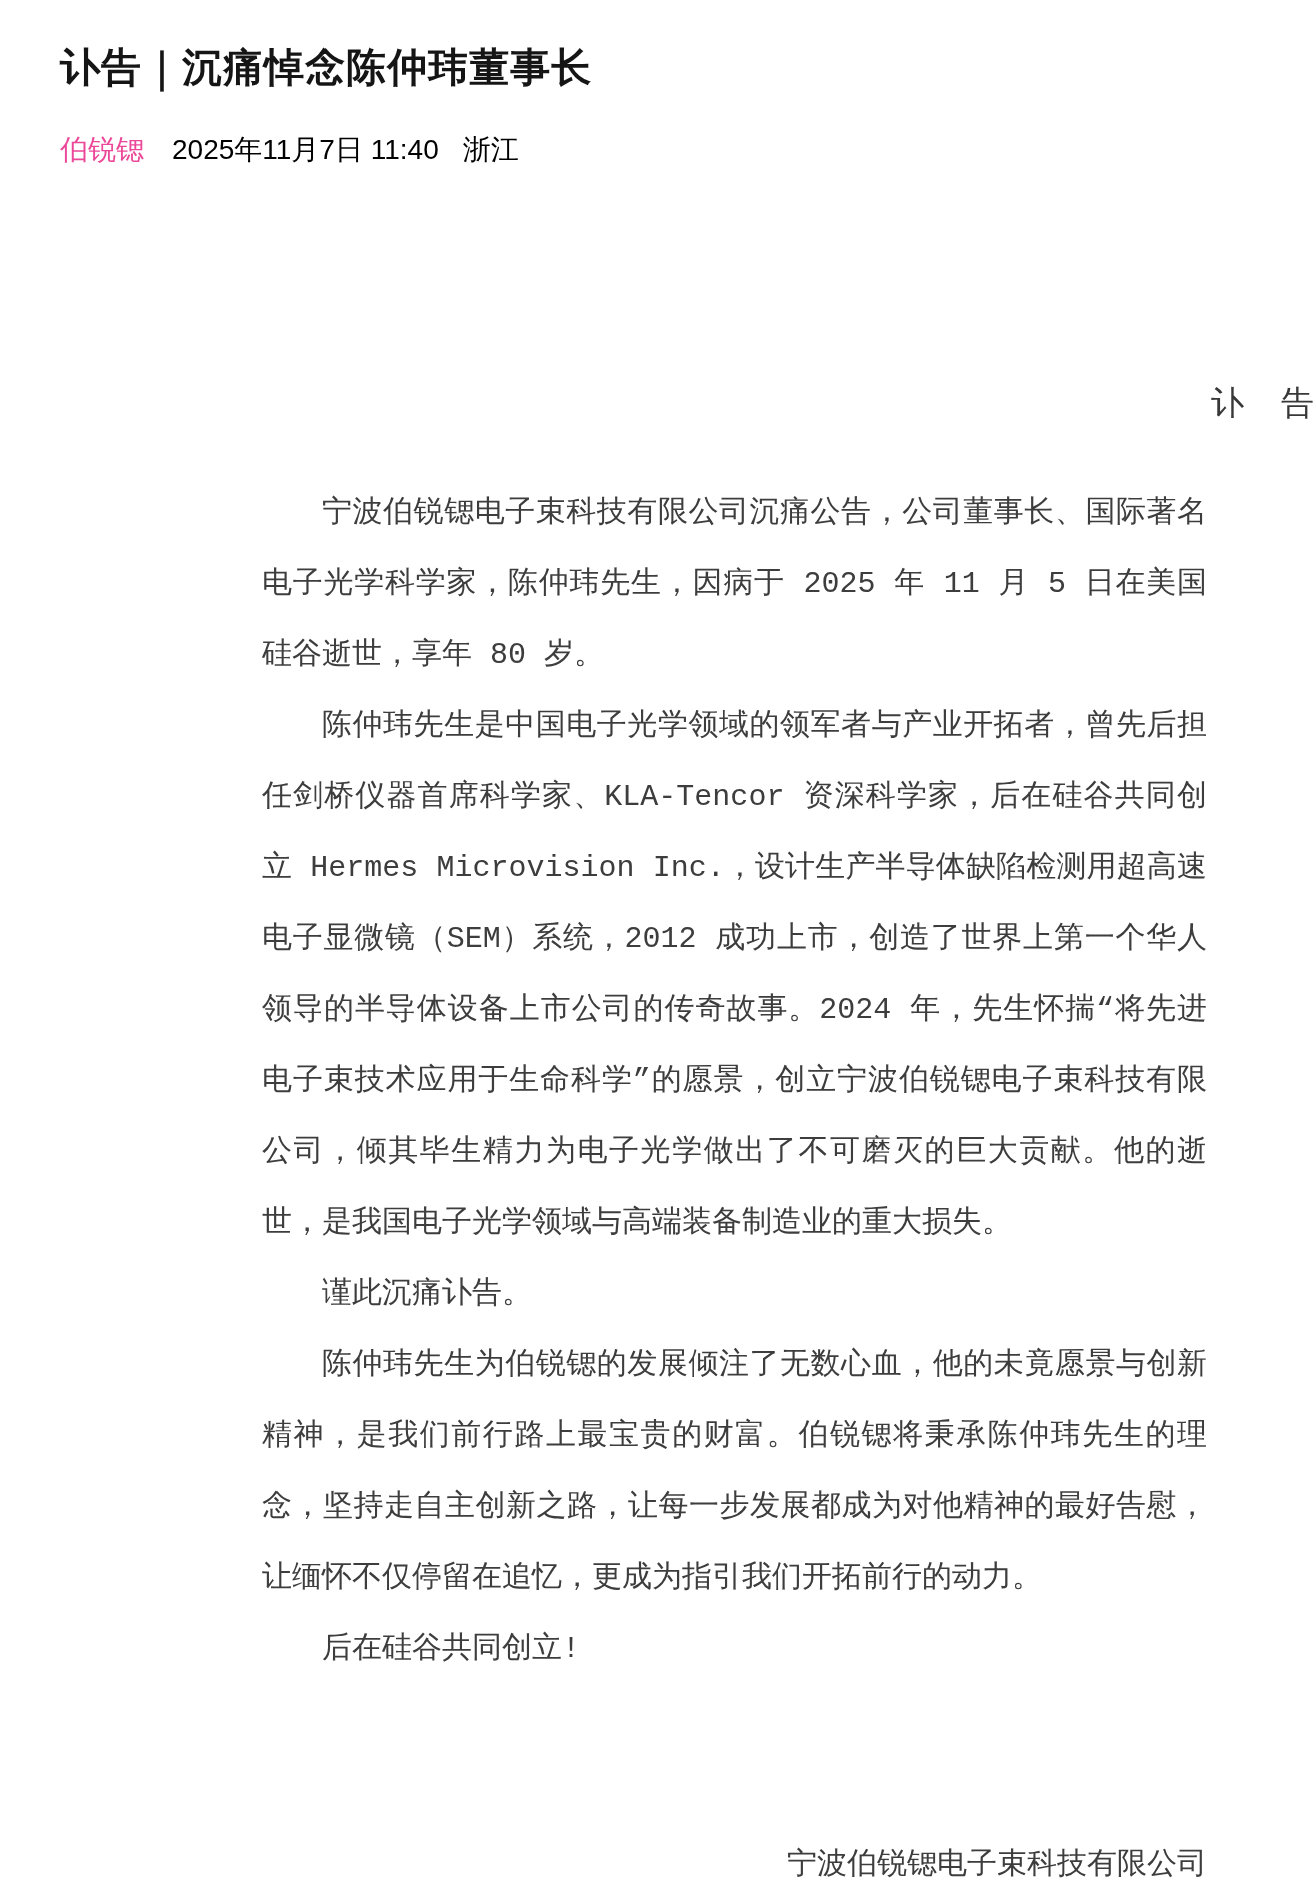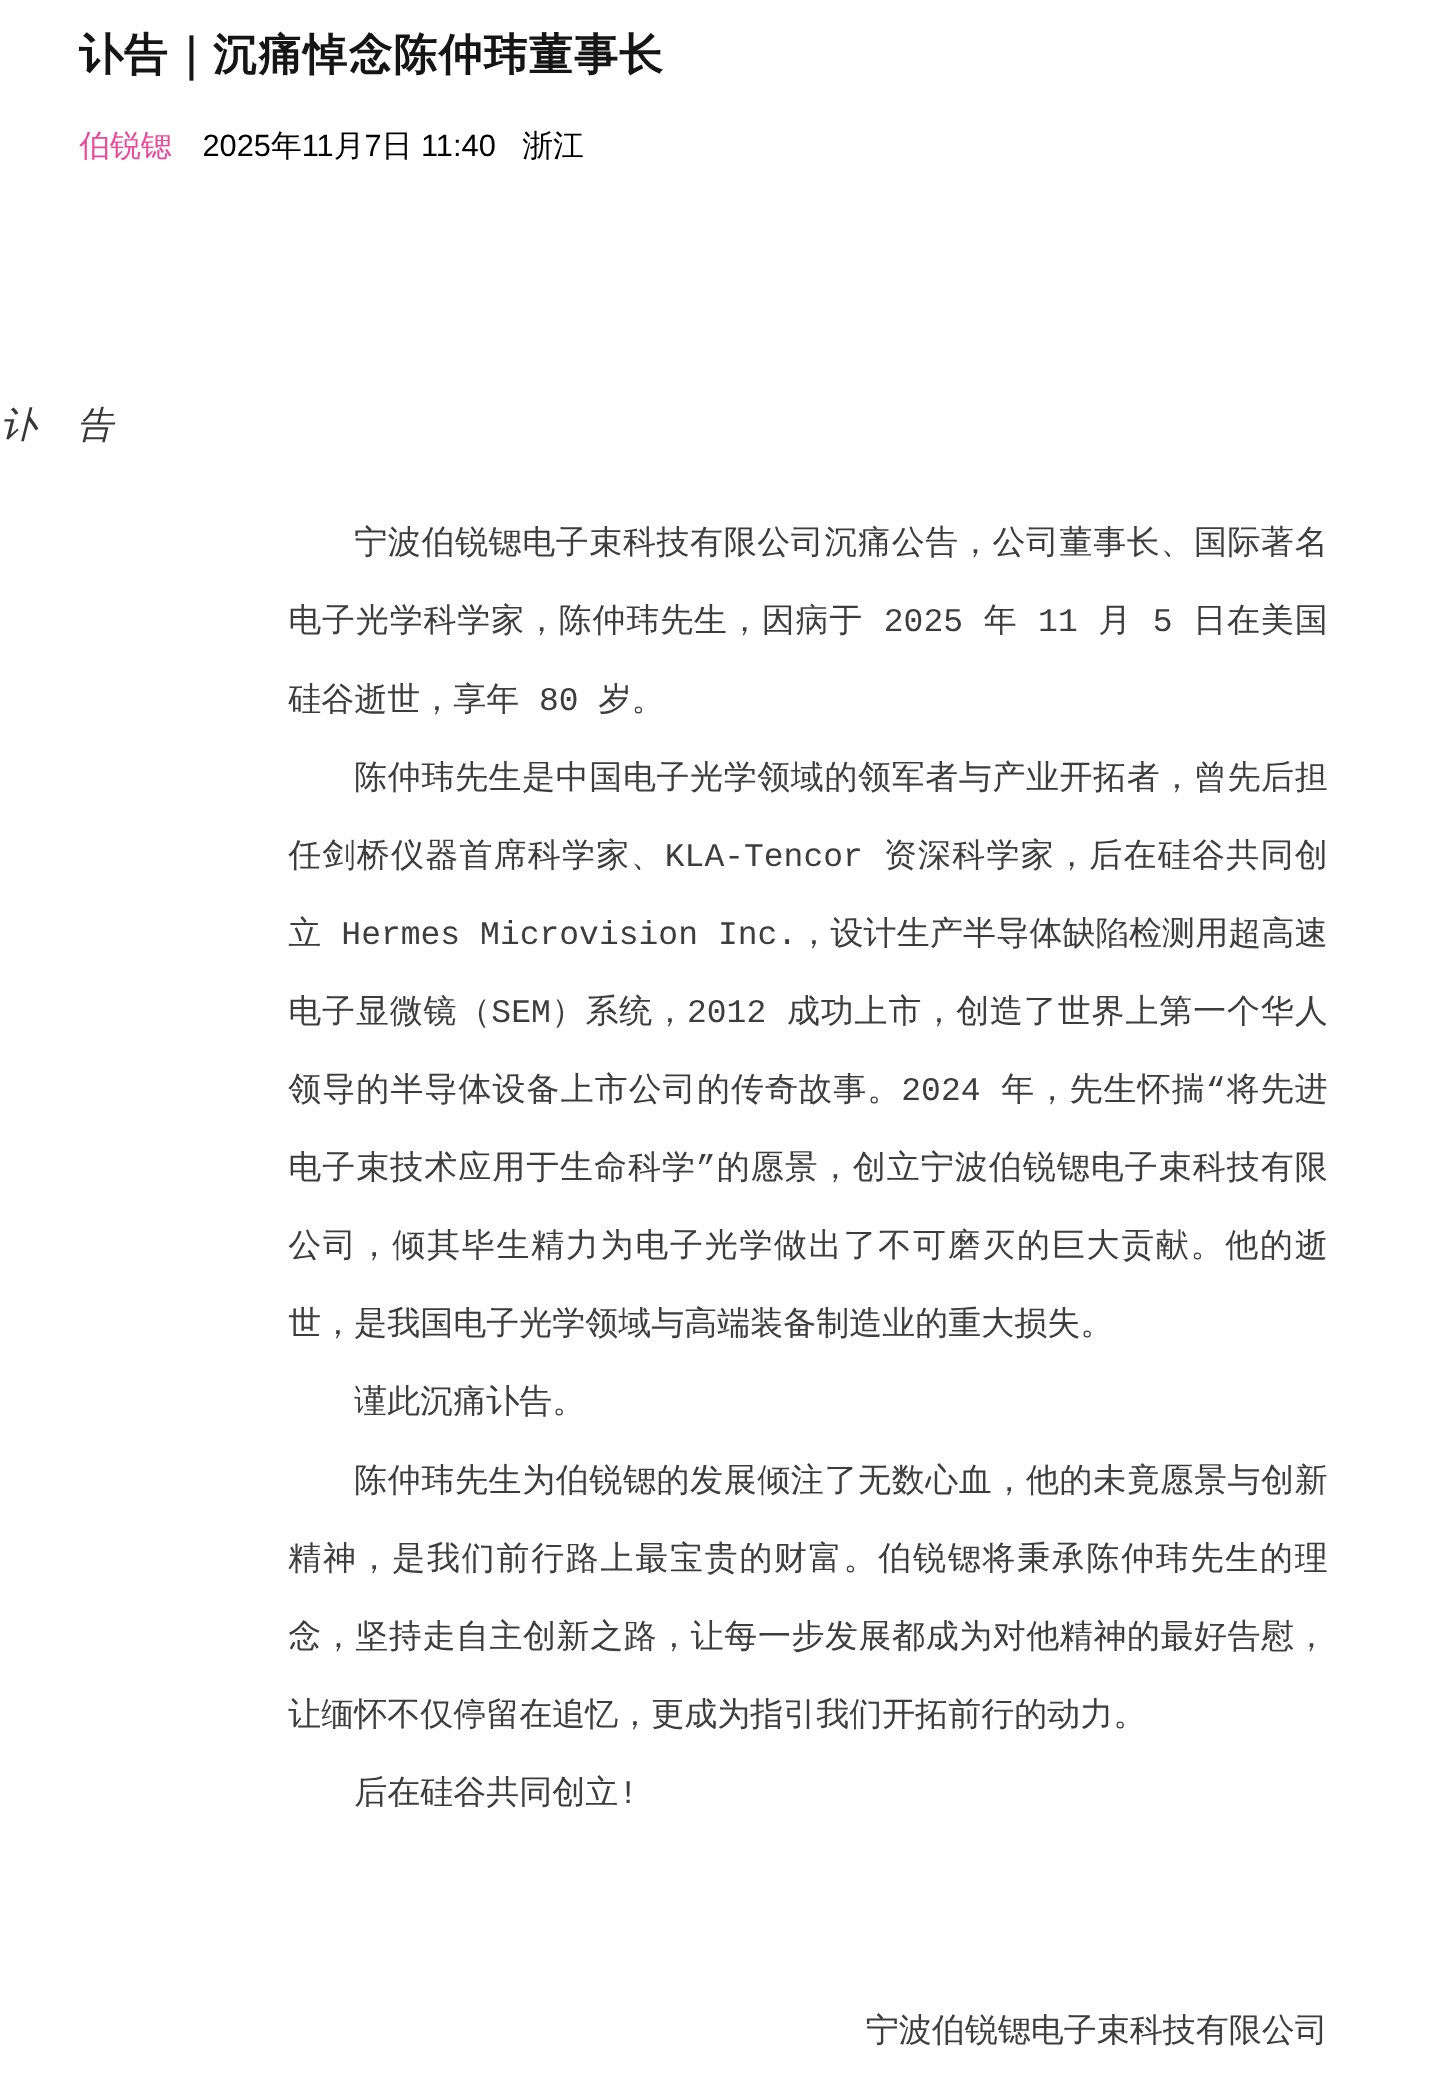--- a/index.html
+++ b/index.html
@@ -5,22 +5,21 @@
   * { margin: 0; padding: 0; box-sizing: border-box; }
   html, body { background: #ffffff; }
   body {
     width: 1316px;
     height: 1890px;
     position: relative;
     font-family: "Liberation Sans", "DejaVu Sans", sans-serif;
     overflow: hidden;
   }
   .article-header {
-    padding: 24px 60px 0 60px;
-    margin-left: 12px;
+    padding: 41px 60px 0 60px;
   }
   .article-title {
     font-size: 40px;
     line-height: 1.3;
     font-weight: 700;
     color: #151515;
     letter-spacing: 1px;
   }
   .byline {
     margin-top: 38px;
@@ -35,26 +34,25 @@
   }
   .meta { color: #000000; }
   .publish-location { margin-left: 24px; }
 
   
   .obituary-document {
     margin-top: 212px;
     color: #3d3d3d;
   }
   .doc-heading {
-    text-align: left;
+    text-align: right;
     font-size: 33px;
     color: #383838;
     letter-spacing: 2px;
     margin-bottom: 52px;
-    font-style: italic;
   }
   .doc-body {
     width: 945px;
     margin-left: 262px;
     font-size: 30px;
     line-height: 71px;
     text-align: justify;
     text-justify: inter-ideograph;
   }
   .doc-body p {

